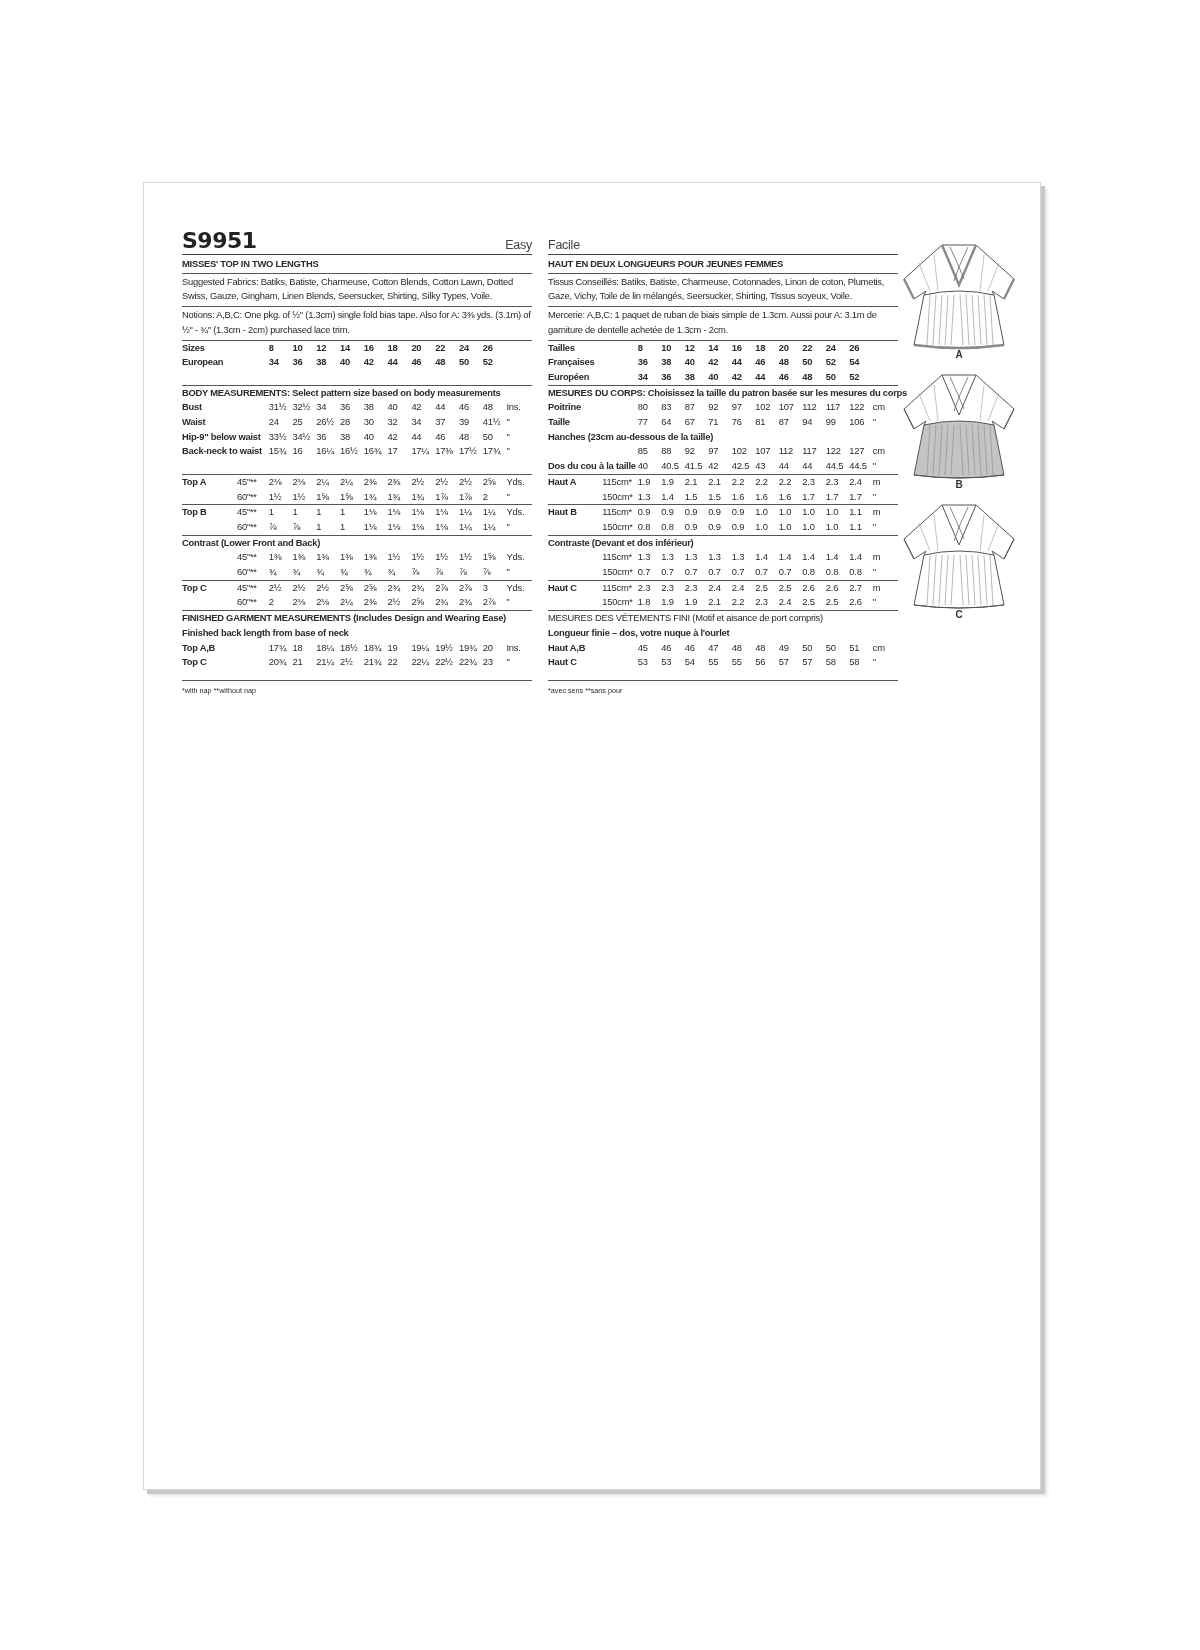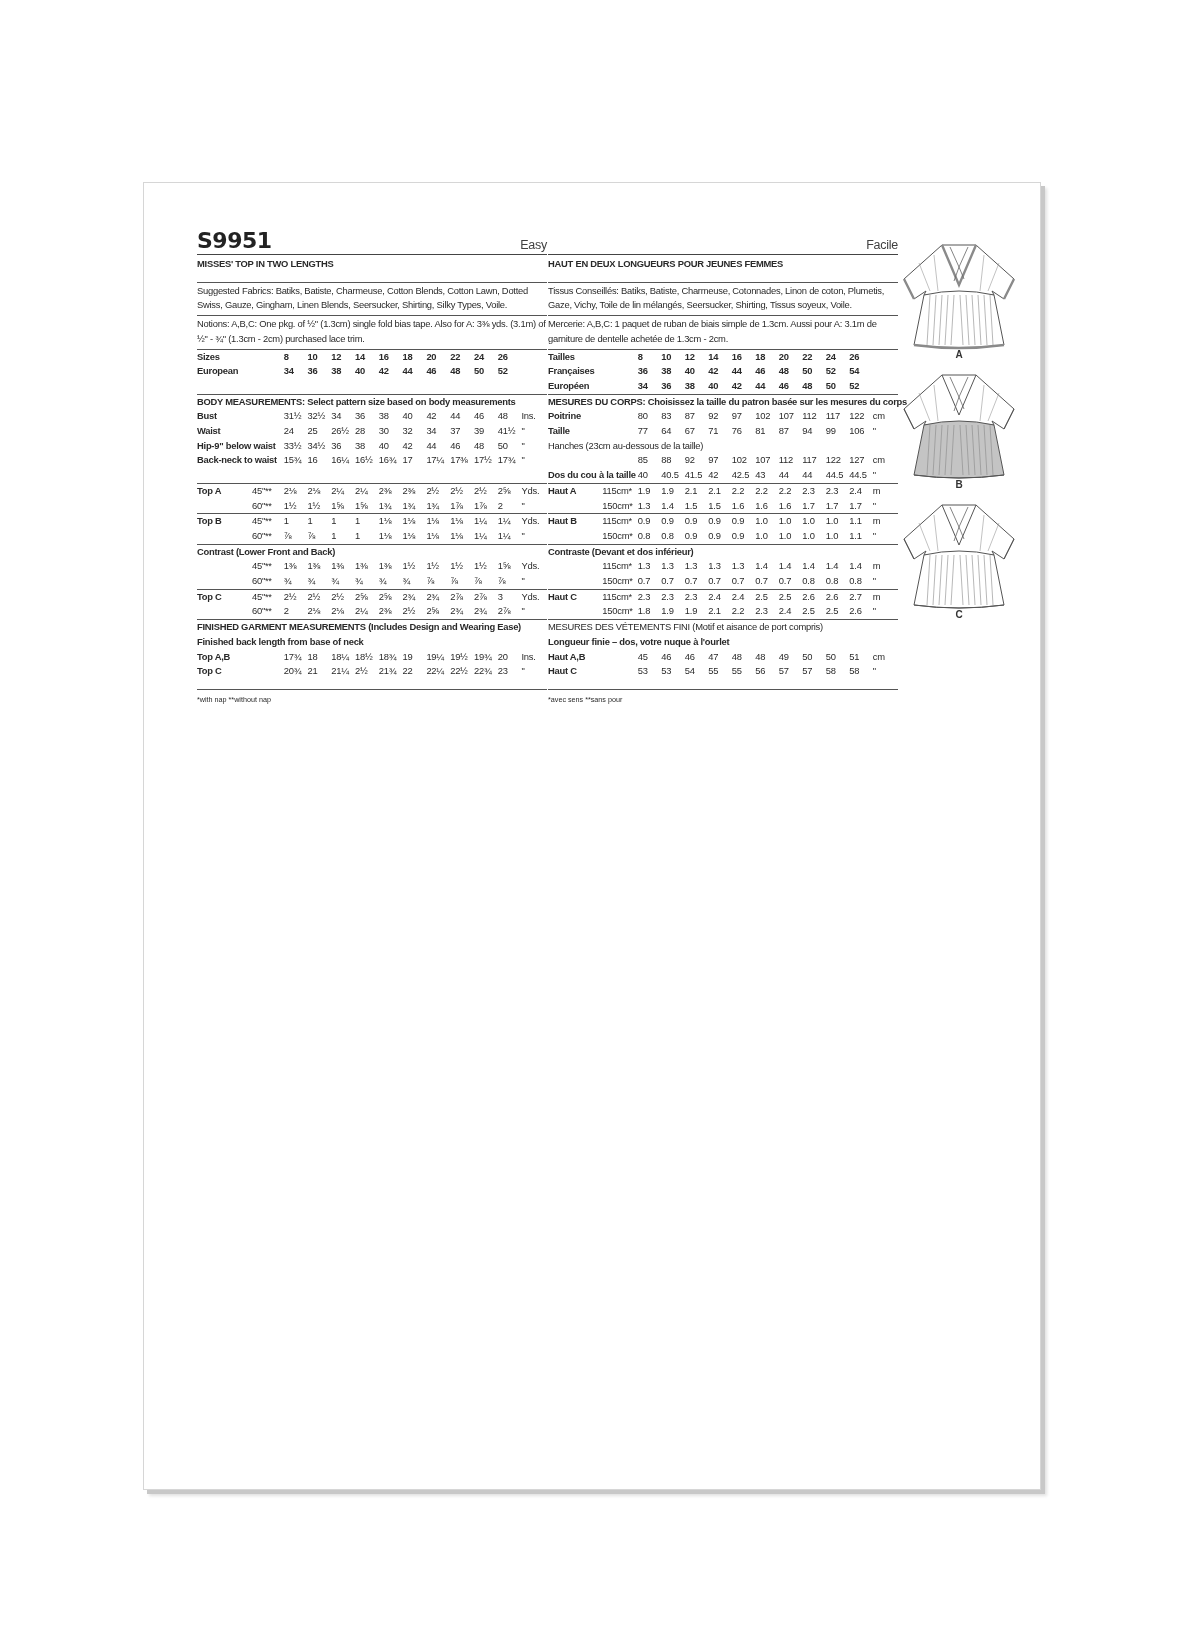--- a/index.html
+++ b/index.html
@@ -1,25 +1,25 @@
 <!DOCTYPE html>
 <html><head>
 <meta charset="utf-8">
 <style>
   html,body{margin:0;padding:0;background:#ffffff;}
   body{width:1200px;height:1650px;position:relative;overflow:hidden;font-family:"Liberation Sans",sans-serif;color:#2a2a2a;}
   .sheet{position:absolute;left:143px;top:182px;width:896px;height:1306px;background:#fff;border:1px solid #d6d6d6;
          box-shadow:4px 4px 0 #c8c8c8, 6px 6px 3px #e2e2e2;}
   .col{position:absolute;top:45px;width:350px;font-family:"Liberation Sans",sans-serif;font-size:9.4px;line-height:14.7px;letter-spacing:-0.25px;}
-  .col.en{left:53px;}
+  .col.en{left:38px;}
   .col.fr{left:404px;}
   .hdr{display:flex;justify-content:space-between;align-items:flex-end;border-bottom:1.4px solid #444;height:26px;}
   .code{font-family:"DejaVu Sans",sans-serif;font-weight:bold;font-size:22px;letter-spacing:-0.5px;line-height:26px;color:#222;}
   .level{font-size:12.5px;line-height:16px;padding-bottom:1px;color:#404040;}
-  .title{font-weight:bold;border-bottom:1px solid #555;padding:2px 0 10px 0;text-transform:uppercase;}
+  .title{font-weight:bold;border-bottom:1px solid #555;padding:2px 0 1px 0;text-transform:uppercase;}
   .para{border-bottom:1px solid #555;padding:1px 0 2px 0;}
   .para b{font-weight:normal;}
   table{border-collapse:collapse;width:100%;table-layout:fixed;}
   td{padding:0;white-space:nowrap;height:14.7px;vertical-align:middle;}
   td.lbl{font-weight:bold;}
   td.sub{}
   tr.bold td{font-weight:bold;}
   .sectgap{height:14.7px;}
   .foot{font-size:7.2px;margin-top:10px;border-top:1px solid #555;padding-top:3px;letter-spacing:0;}
   .illus{position:absolute;left:750px;top:50px;width:130px;}
@@ -308,21 +308,21 @@
               <td>23</td>
               <td>"</td>
             </tr>
           </tbody>
         </table>
       </div>
     <div class="foot">*with nap   **without nap</div>
   </div>
 
   <div class="col fr">
-    <div class="hdr" style="justify-content:flex-end;">
+    <div class="hdr" style="">
       <span class="level">Facile</span>
     </div>
     <div class="title">HAUT EN DEUX LONGUEURS POUR JEUNES FEMMES</div>
     <div class="para"><b>Tissus Conseillés:</b><span> Batiks, Batiste, Charmeuse, Cotonnades, Linon de coton, Plumetis, Gaze, Vichy, Toile de lin mélangés, Seersucker, Shirting, Tissus soyeux, Voile.</span></div>
     <div class="para"><b>Mercerie: A,B,C:</b><span> 1 paquet de ruban de biais simple de 1.3cm. </span><b>Aussi pour A:</b><span> 3.1m de garniture de dentelle achetée de 1.3cm - 2cm.</span></div>
     <div id="fr-tables">
         <table>
           <colgroup>
             <col style="width:52px">
             <col style="width:34px">
@@ -406,21 +406,21 @@
               <td>71</td>
               <td>76</td>
               <td>81</td>
               <td>87</td>
               <td>94</td>
               <td>99</td>
               <td>106</td>
               <td>"</td>
             </tr>
             <tr>
-              <td colspan="13" class="lbl" style="font-weight:normal">Hanches (23cm au-dessous de la taille)</td>
+              <td colspan="13" class="lbl" style="font-weight:bold">Hanches (23cm au-dessous de la taille)</td>
             </tr>
             <tr>
               <td class="lbl" colspan="2"></td>
               <td>85</td>
               <td>88</td>
               <td>92</td>
               <td>97</td>
               <td>102</td>
               <td>107</td>
               <td>112</td>

